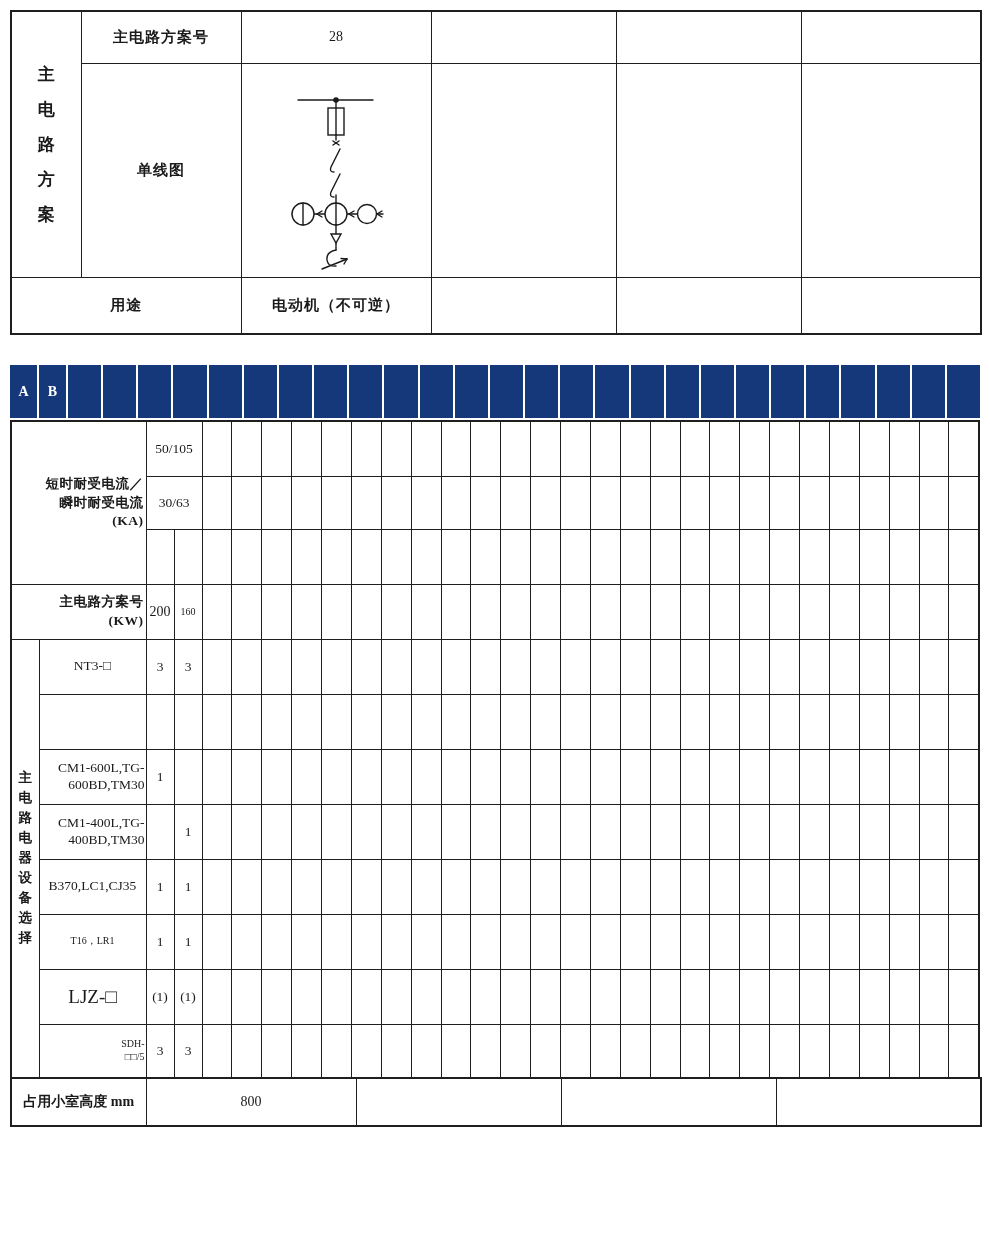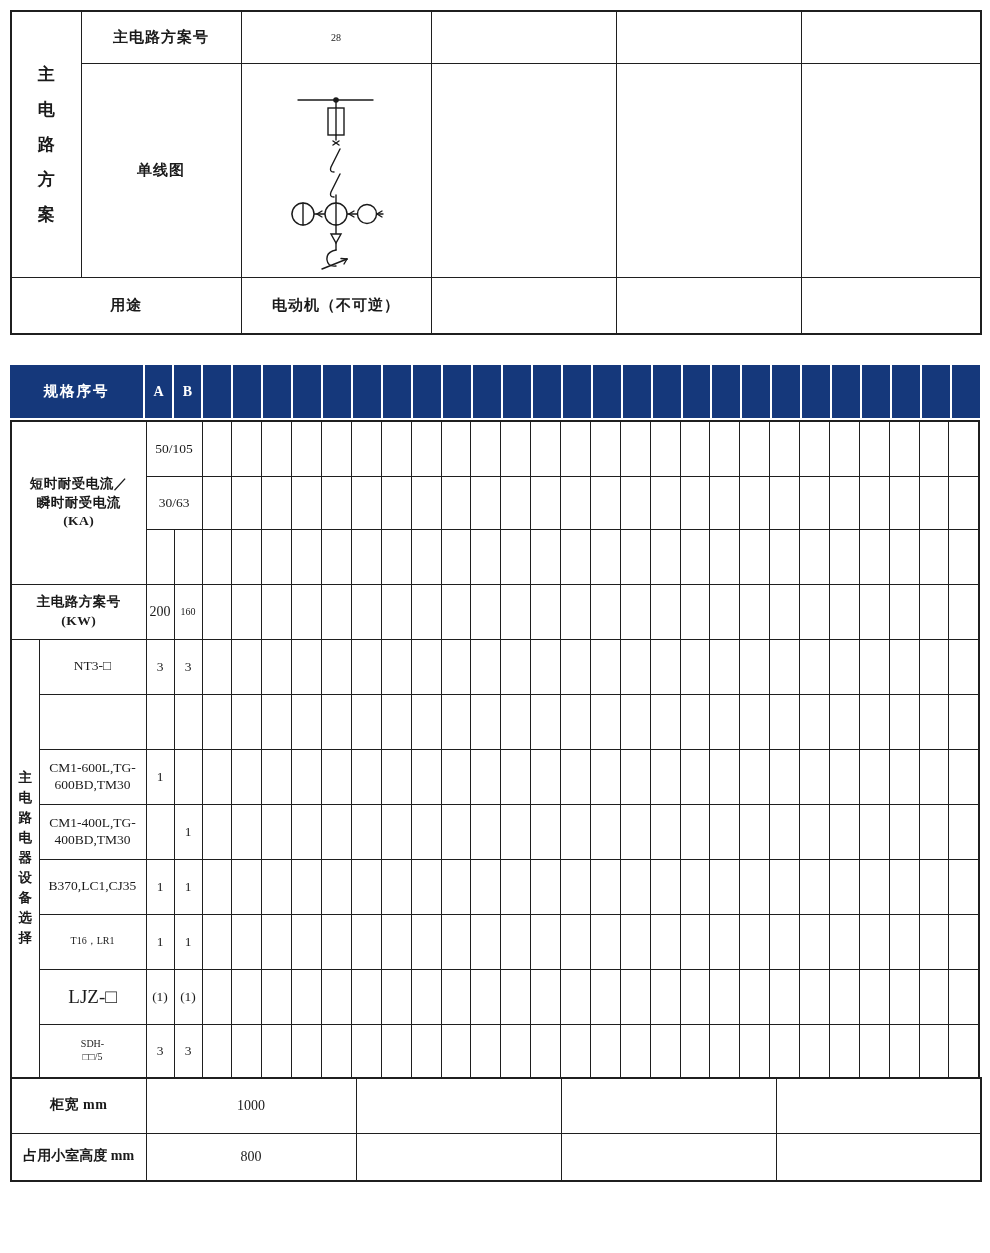--- a/index.html
+++ b/index.html
@@ -38,21 +38,21 @@
   .hlabel{width:133px;flex:none;font-size:14.5px;letter-spacing:2px;}
   .hab{width:27px;flex:none;font-size:14px;}
   .hbox{flex:1 1 0;}
 
   
   .spec-body{margin-top:2px;}
   .spec-body tr{height:55px;}
   .spec-body td{font-size:13.5px;}
   .rowlabel{font-weight:700;font-size:14px;letter-spacing:0.5px;line-height:1.35;}
   .sublabel{font-size:12.5px;line-height:1.25;padding:0 1px;margin-top:48px;}
-  .line{display:block;}
+  .line{display:block;text-align:right;}
 
   
   .dims tr{height:55px;}
   .dims .rowlabel{font-size:14px;}
   .dims .dval{font-size:14px;}
 </style>
 </head>
 <body>
 
 <div class="page">
@@ -63,21 +63,21 @@
         <col style="width:160px">
         <col style="width:190px">
       <col style="width:185px">
         <col style="width:185px">
         <col style="width:180px">
     </colgroup>
     <tbody>
         <tr class="r1">
       <td rowspan="2" class="vcell vtop"><span class="vtext"><span class="vchar">主</span><span class="vchar">电</span><span class="vchar">路</span><span class="vchar">方</span><span class="vchar">案</span></span></td>
       <td class="cn">主电路方案号</td>
-      <td class="num" style="font-size:10px">28</td>
+      <td class="num" style="font-size:14px">28</td>
     <td class="ec"></td>
           <td class="ec"></td>
           <td class="ec"></td>
         </tr>
     <tr class="r2">
       <td class="cn">单线图</td>
       <td class="diagram-cell">
         <svg width="186" height="209" viewBox="0 0 186 209" fill="none" stroke="#1a1a1a" stroke-width="1.4" stroke-linecap="round">
 
           <line x1="55" y1="36" x2="130" y2="36"></line>
@@ -121,21 +121,20 @@
       <td colspan="2" class="cn">用途</td>
       <td class="cn">电动机（不可逆）</td>
     <td class="ec"></td>
           <td class="ec"></td>
           <td class="ec"></td>
         </tr>
   </tbody>
     </table>
 
   <div class="spec-header">
-    <div class="hcell hlabel" style="background: rgb(21, 56, 123);">规格序号</div>
     <div class="hcell hab" style="background: rgb(21, 56, 123);">A</div>
     <div class="hcell hab" style="background: rgb(21, 56, 123);">B</div>
   <div class="hcell hbox" style="background: rgb(21, 56, 123);"></div>
       <div class="hcell hbox" style="background: rgb(21, 56, 123);"></div>
       <div class="hcell hbox" style="background: rgb(21, 56, 123);"></div>
       <div class="hcell hbox" style="background: rgb(21, 56, 123);"></div>
       <div class="hcell hbox" style="background: rgb(21, 56, 123);"></div>
       <div class="hcell hbox" style="background: rgb(21, 56, 123);"></div>
       <div class="hcell hbox" style="background: rgb(21, 56, 123);"></div>
       <div class="hcell hbox" style="background: rgb(21, 56, 123);"></div>
@@ -561,27 +560,20 @@
 
   <table class="dims" style="margin-top:-2px">
     <colgroup>
       <col style="width:135px">
         <col style="width:210px">
         <col style="width:205px">
       <col style="width:215px">
         <col style="width:205px">
     </colgroup>
     <tbody>
-        <tr>
-      <td class="rowlabel">柜宽 mm</td>
-      <td class="dval">1000</td>
-    <td class="ec"></td>
-          <td class="ec"></td>
-          <td class="ec"></td>
-        </tr>
     <tr style="height:48px">
       <td class="rowlabel" style="letter-spacing:0">占用小室高度 mm</td>
       <td class="dval">800</td>
     <td class="ec"></td>
           <td class="ec"></td>
           <td class="ec"></td>
         </tr>
   </tbody>
     </table>
 

